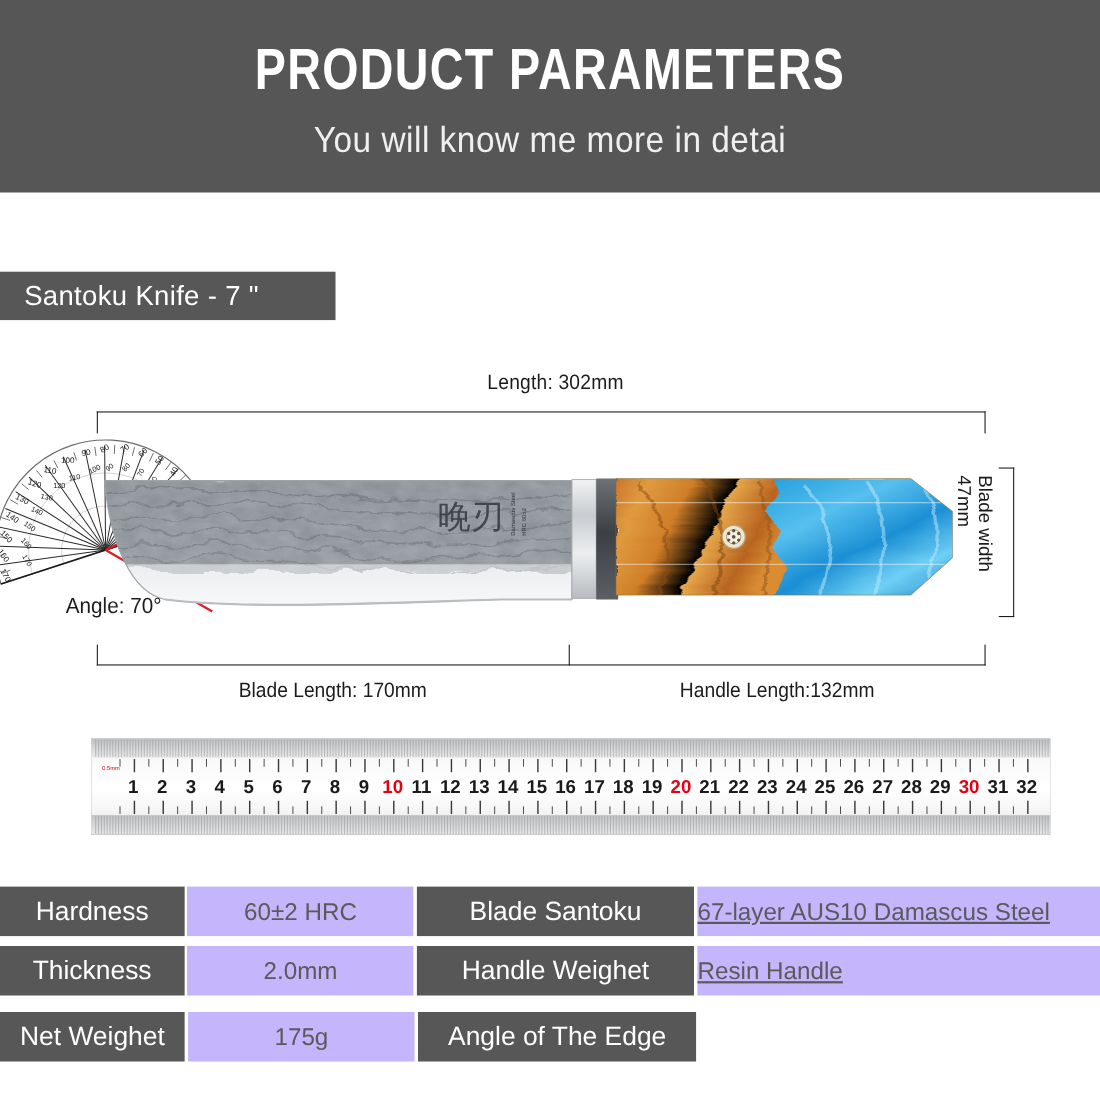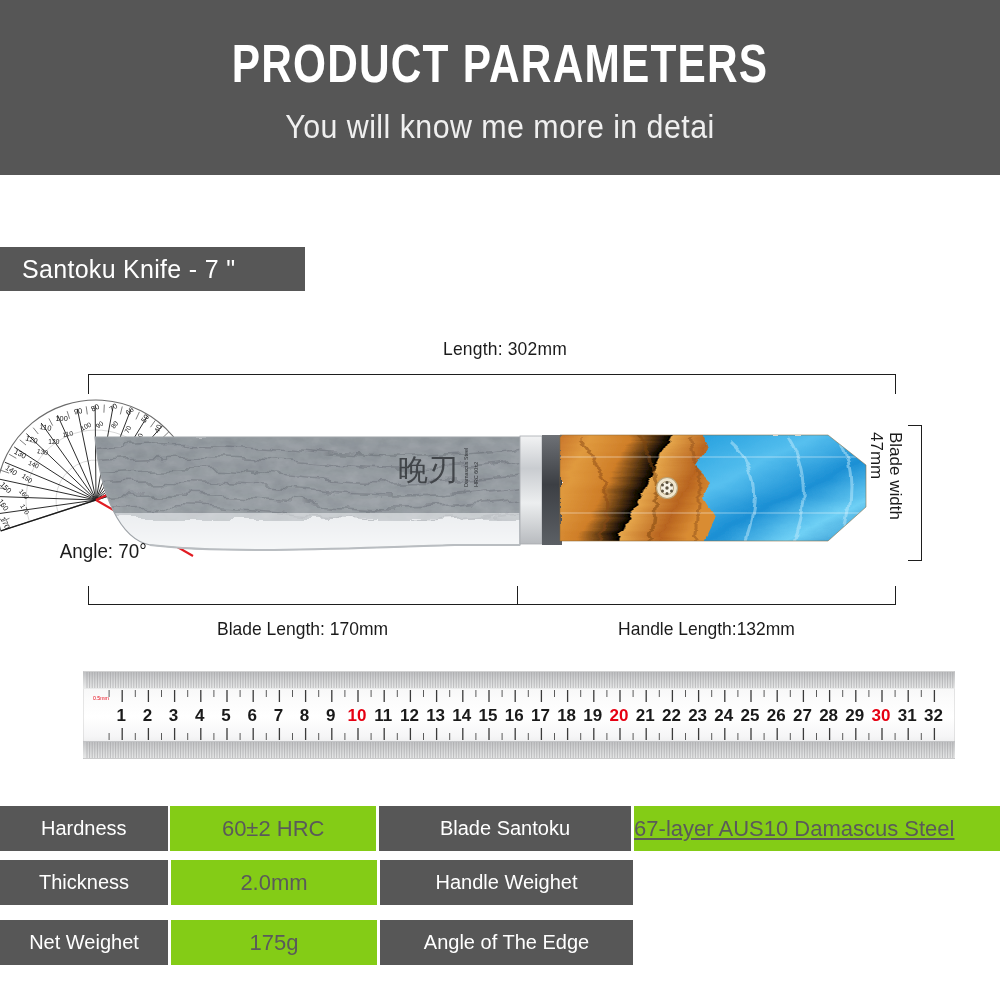--- a/index.html
+++ b/index.html
@@ -103,24 +103,24 @@
 
   
   .spec-table{position:absolute;left:0;top:806px;width:1000px;height:146px;}
   .spec-row{position:absolute;left:0;width:1000px;height:45px;display:flex;}
   .spec-row.r0{top:0;}
   .spec-row.r1{top:54px;}
   .spec-row.r2{top:114px;border-radius:21px;}
   .cell{height:45px;display:flex;align-items:center;box-sizing:border-box;}
   .cell-key{
     background:#575757;color:#ffffff;
-    font-size:20px;font-weight:300;justify-content:center;
+    font-size:24px;font-weight:300;justify-content:center;
   }
   .cell-val{
-    background:#84cc16;color:#5a5a5a;
+    background:#c4b5fd;color:#5a5a5a;
     font-size:22px;font-weight:300;
   }
   .k1{width:168px;}
   .v1{width:206px;justify-content:center;}
   .gap{width:3px;background:#ffffff;}
   .k2{width:253px;}
   .v2{width:367px;justify-content:flex-start;padding-left:0;text-decoration:underline;}
 </style>
 </head>
 <body>
@@ -1238,20 +1238,21 @@
       <div class="gap"></div>
       <div class="cell cell-val v2">67-layer AUS10 Damascus Steel</div>
     </div>
     <div class="spec-row r1">
       <div class="cell cell-key k1">Thickness</div>
       <div class="gap"></div>
       <div class="cell cell-val v1">2.0mm</div>
       <div class="gap"></div>
       <div class="cell cell-key k2">Handle Weighet</div>
       <div class="gap"></div>
+      <div class="cell cell-val v2">Resin Handle</div>
     </div>
     <div class="spec-row r2">
       <div class="cell cell-key k1">Net Weighet</div>
       <div class="gap"></div>
       <div class="cell cell-val v1">175g</div>
       <div class="gap"></div>
       <div class="cell cell-key k2">Angle of The Edge</div>
       <div class="gap"></div>
     </div>
   </div>

